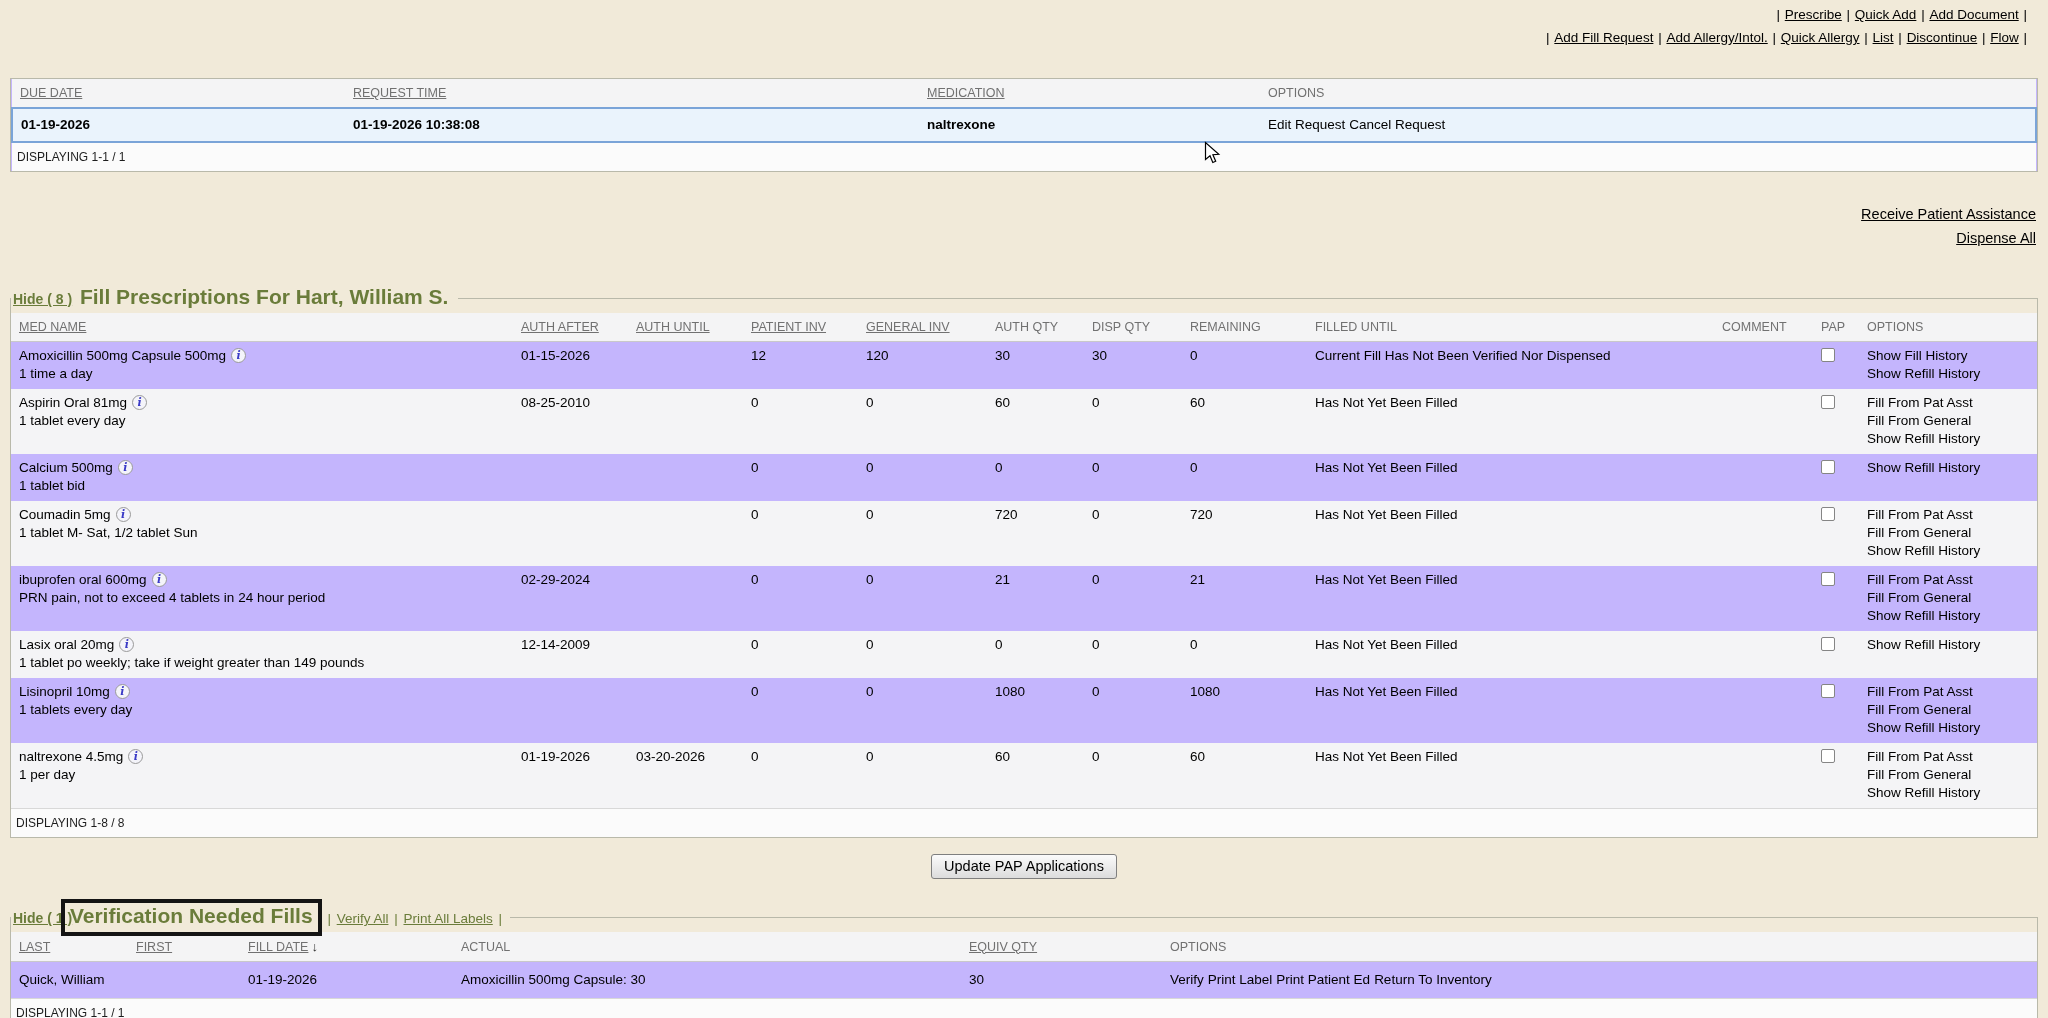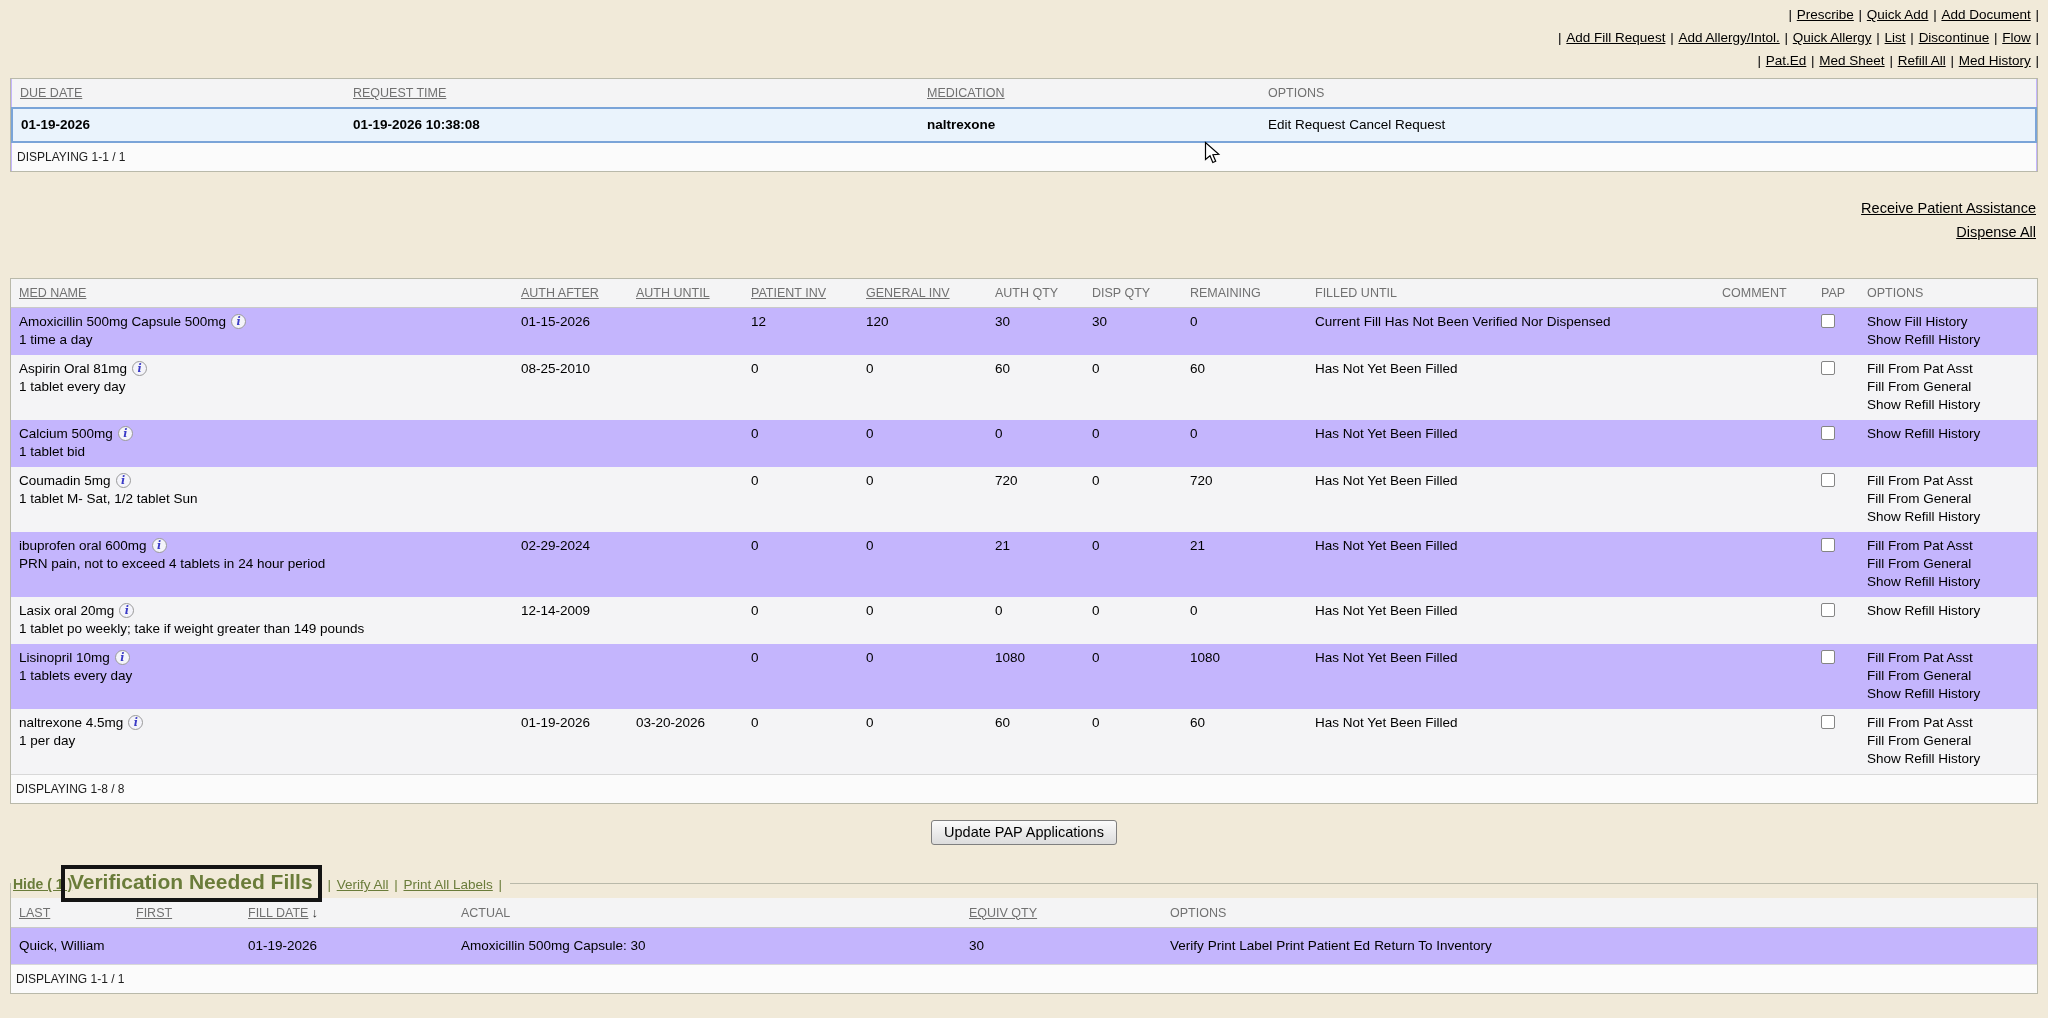--- a/index.html
+++ b/index.html
@@ -5,21 +5,21 @@
   * { box-sizing: border-box; }
   html,body { margin:0; padding:0; }
   body {
     width:2048px; height:1018px; position:relative; overflow:hidden;
     background:#f1ead9; color:#000;
     font-family:"Liberation Sans", sans-serif; font-size:13.5px;
   }
   a, .lnk { color:#000; text-decoration:underline; cursor:pointer; }
 
   
-  .toplinks { position:absolute; top:3px; right:8px; text-align:right; line-height:23px; font-size:13.5px; white-space:nowrap; }
+  .toplinks { position:absolute; top:3px; right:20px; text-align:right; line-height:23px; font-size:13.5px; white-space:nowrap; }
   .toplinks .sep { text-decoration:none; margin:0 1px; }
 
   
   fieldset.section { margin:0 10px; border:1px solid #b9b9aa; padding:0; }
   fieldset.section legend { color:#6a7c3a; padding:0 6px 0 2px; margin-left:0; line-height:26px; white-space:nowrap; }
   .hide-link { color:#6a7c3a; font-weight:bold; font-size:14px; text-decoration:underline; cursor:pointer; }
   .section-title { color:#6a7c3a; font-weight:bold; font-size:21px; margin:0 4px; }
   .legend-actions { color:#6a7c3a; font-size:13.5px; }
   .legend-actions .act { text-decoration:underline; cursor:pointer; color:#6a7c3a; }
   .legend-actions .sep { text-decoration:none; margin:0 2px; }
@@ -41,21 +41,21 @@
     border-top:1px solid #d8d8d8; color:#1d1d1d;
   }
 
   
   tr.sel td { background:#eaf3fc !important; border-top:2px solid #7aa4d8; border-bottom:2px solid #7aa4d8; padding:7px 8px; }
   tr.sel td:first-child { border-left:2px solid #7aa4d8; }
   tr.sel td:last-child { border-right:2px solid #7aa4d8; }
   tr.sel td.b { font-weight:bold; }
 
   
-  .right-links { text-align:right; margin:24px 12px 0 0; font-size:14.5px; line-height:24px; }
+  .right-links { text-align:right; margin:30px 12px 0 0; font-size:14.5px; line-height:24px; }
 
   
   .med-instr { }
   .info-icon {
     display:inline-block; width:15px; height:15px; line-height:13px; text-align:center;
     border-radius:50%; border:1px solid #9a9a9a; background:#f4f4fa;
     color:#3a3ac6; font-family:"DejaVu Serif", serif; font-style:italic; font-weight:bold;
     font-size:11px; margin-left:5px; vertical-align:1px; cursor:pointer;
   }
   .opt { display:block; cursor:pointer; }
@@ -89,27 +89,20 @@
     <span class="sep">| </span><span class="lnk">Add Document</span>
     <span class="sep">|</span>
   </div>
   <div>
     <span class="sep">| </span><span class="lnk">Add Fill Request</span>
     <span class="sep">| </span><span class="lnk">Add Allergy/Intol.</span>
     <span class="sep">| </span><span class="lnk">Quick Allergy</span>
     <span class="sep">| </span><span class="lnk">List</span>
     <span class="sep">| </span><span class="lnk">Discontinue</span>
     <span class="sep">| </span><span class="lnk">Flow</span>
-    <span class="sep">|</span>
-  </div>
-  <div>
-    <span class="sep">| </span><span class="lnk">Pat.Ed</span>
-    <span class="sep">| </span><span class="lnk">Med Sheet</span>
-    <span class="sep">| </span><span class="lnk">Refill All</span>
-    <span class="sep">| </span><span class="lnk">Med History</span>
     <span class="sep">|</span>
   </div>
 </div>
 
 <fieldset class="section" id="fs-requests">
   <table class="grid">
     <colgroup>
         <col style="width:333px">
         <col style="width:574px">
         <col style="width:341px">
@@ -140,20 +133,24 @@
     </tfoot>
   </table>
 </fieldset>
 
 <div class="right-links">
   <div><span class="lnk">Receive Patient Assistance</span></div>
   <div><span class="lnk">Dispense All</span></div>
 </div>
 
 <fieldset class="section" id="fs-fill">
+  <legend>
+    <span class="hide-link">Hide ( 8 )</span>
+    <span class="section-title">Fill Prescriptions For Hart, William S.</span>
+  </legend>
   <table class="grid">
     <colgroup>
       <col style="width:502px">
         <col style="width:115px">
         <col style="width:115px">
         <col style="width:115px">
       <col style="width:129px">
         <col style="width:97px">
         <col style="width:98px">
         <col style="width:125px">

